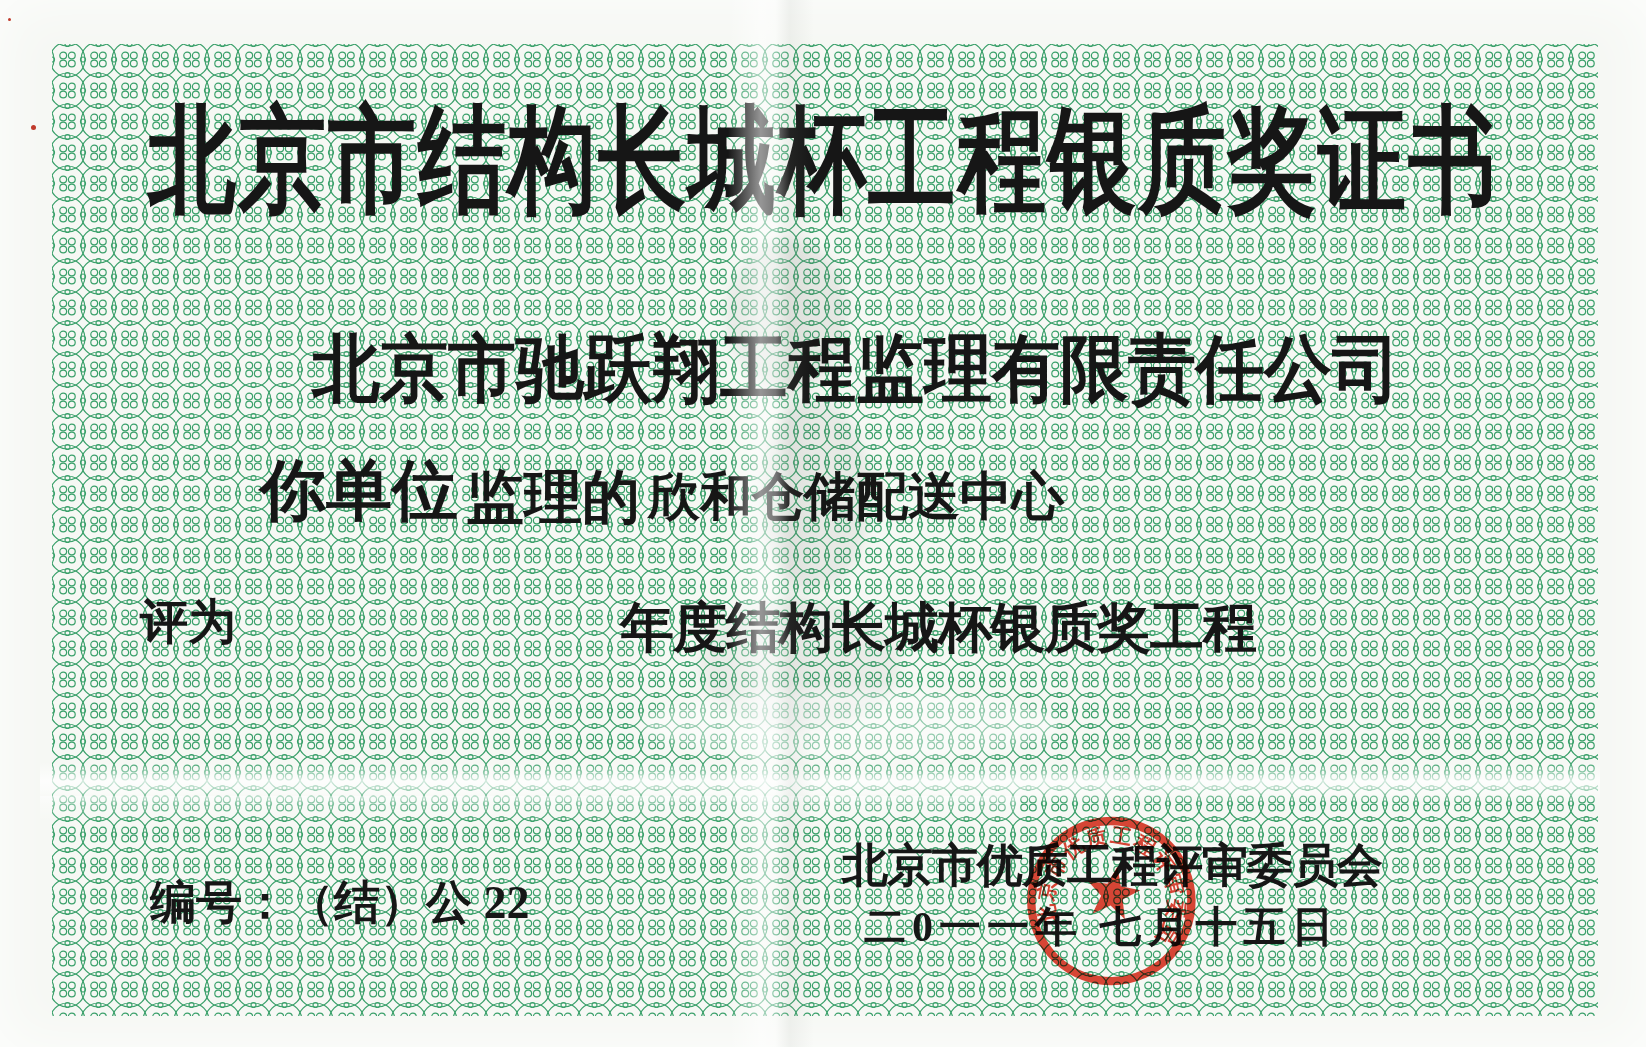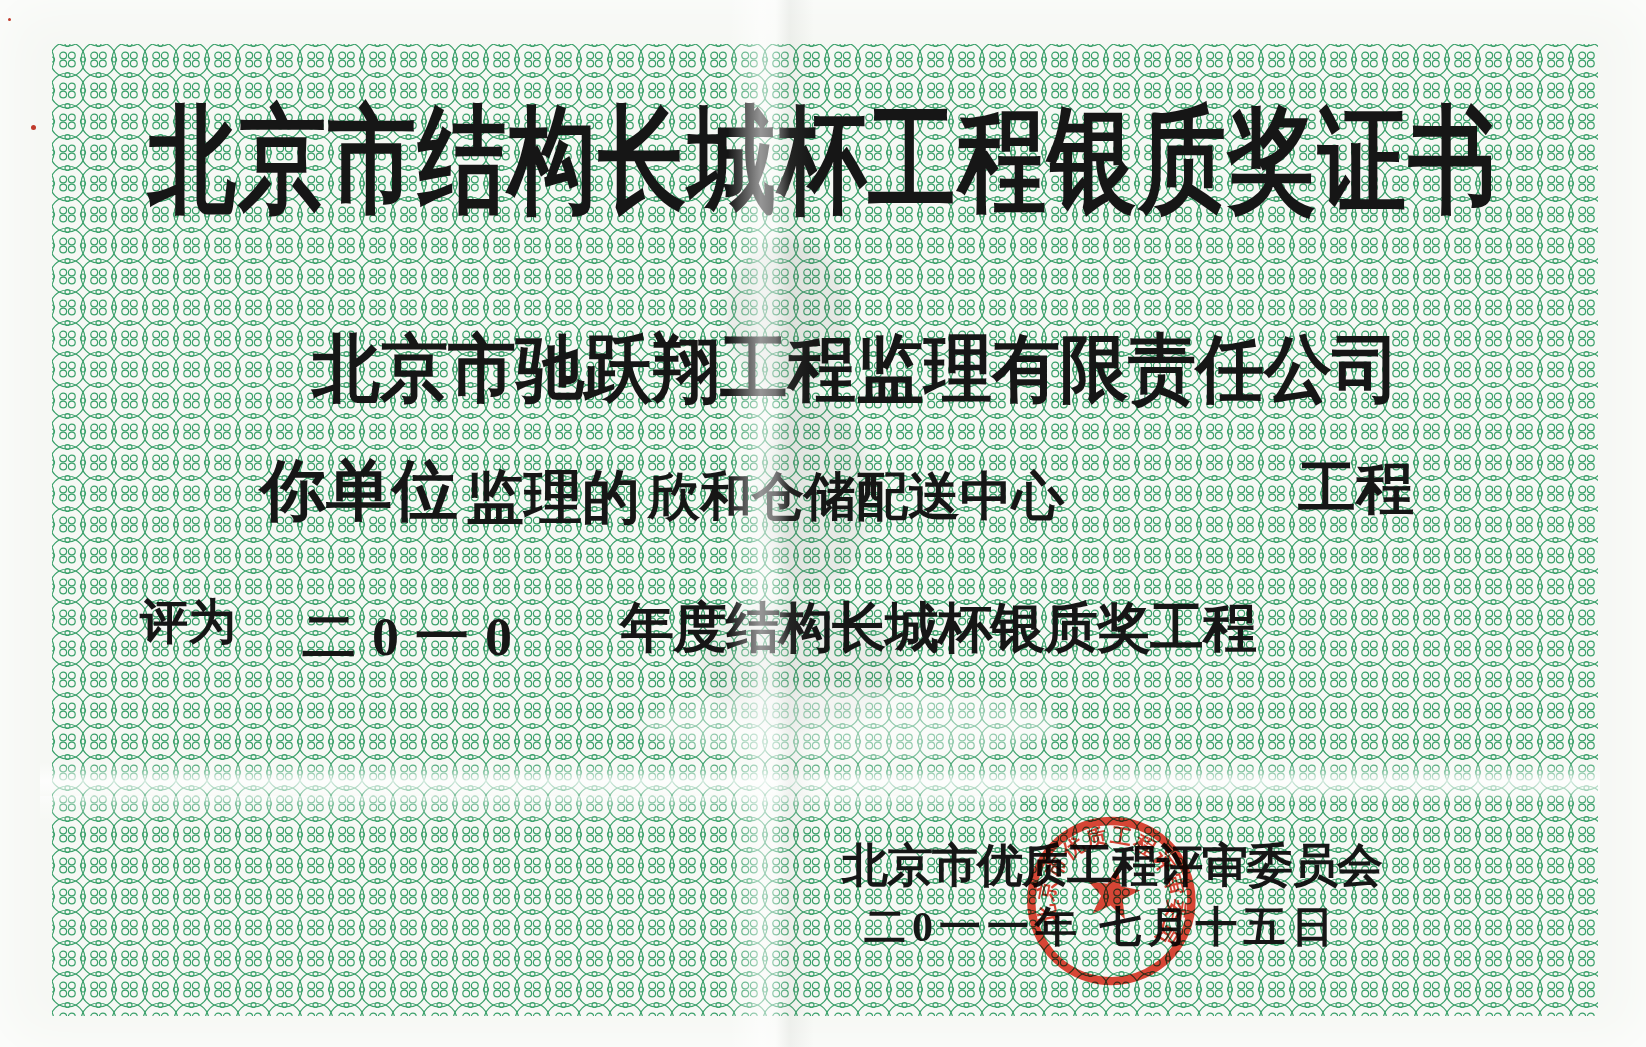--- a/index.html
+++ b/index.html
@@ -111,28 +111,27 @@
   <div class="abs smudge sm3"></div>
   <div class="abs smudge sm4"></div>
 
   <div class="abs t-title text-layer">北京市结构长城杯工程银质奖证书</div>
 
   <div class="abs t-company text-layer">北京市驰跃翔工程监理有限责任公司</div>
 
   <div class="abs t-prefix text-layer">你单位</div>
   <div class="abs t-prefix2 text-layer">监理的</div>
   <div class="abs t-project text-layer">欣和仓储配送中心</div>
-  <div class="abs t-suffix text-layer">工程</div>
 
   <div class="abs t-rated text-layer">评为</div>
-  <div class="abs t-year text-layer">二0一0</div>
   <div class="abs t-award text-layer">年度结构长城杯银质奖工程</div>
 
   <div class="abs t-issuer text-layer">北京市优质工程评审委员会</div>
   <div class="abs t-date text-layer">二0一一年 七月十五日</div>
+  <div class="abs t-serial text-layer">编号：（结）公 22</div>
 
   <svg class="abs seal" width="186" height="190" viewBox="0 0 186 190" xmlns="http://www.w3.org/2000/svg">
     <defs>
       <path id="sealArc" d="M 45.5 126.3 A 58 58 0 1 1 140.5 126.3" fill="none"></path>
     </defs>
     <circle cx="93" cy="93" r="80" fill="none" stroke="#d92c1a" stroke-width="8.5" opacity="0.95"></circle>
     <polygon fill="#d92c1a" opacity="0.95" points="93,58 99.8,76.7 119.6,77.3 103.9,89.6 109.5,108.7 93,97.5 76.5,108.7 82.1,89.6 66.4,77.3 86.2,76.7"></polygon>
     <text font-family="Liberation Serif, DejaVu Serif, serif" font-size="21" font-weight="700" fill="#d92c1a" letter-spacing="1.5" opacity="0.95">
       <textPath href="#sealArc" startOffset="2">北京市优质工程评审委员会</textPath>
     </text>

